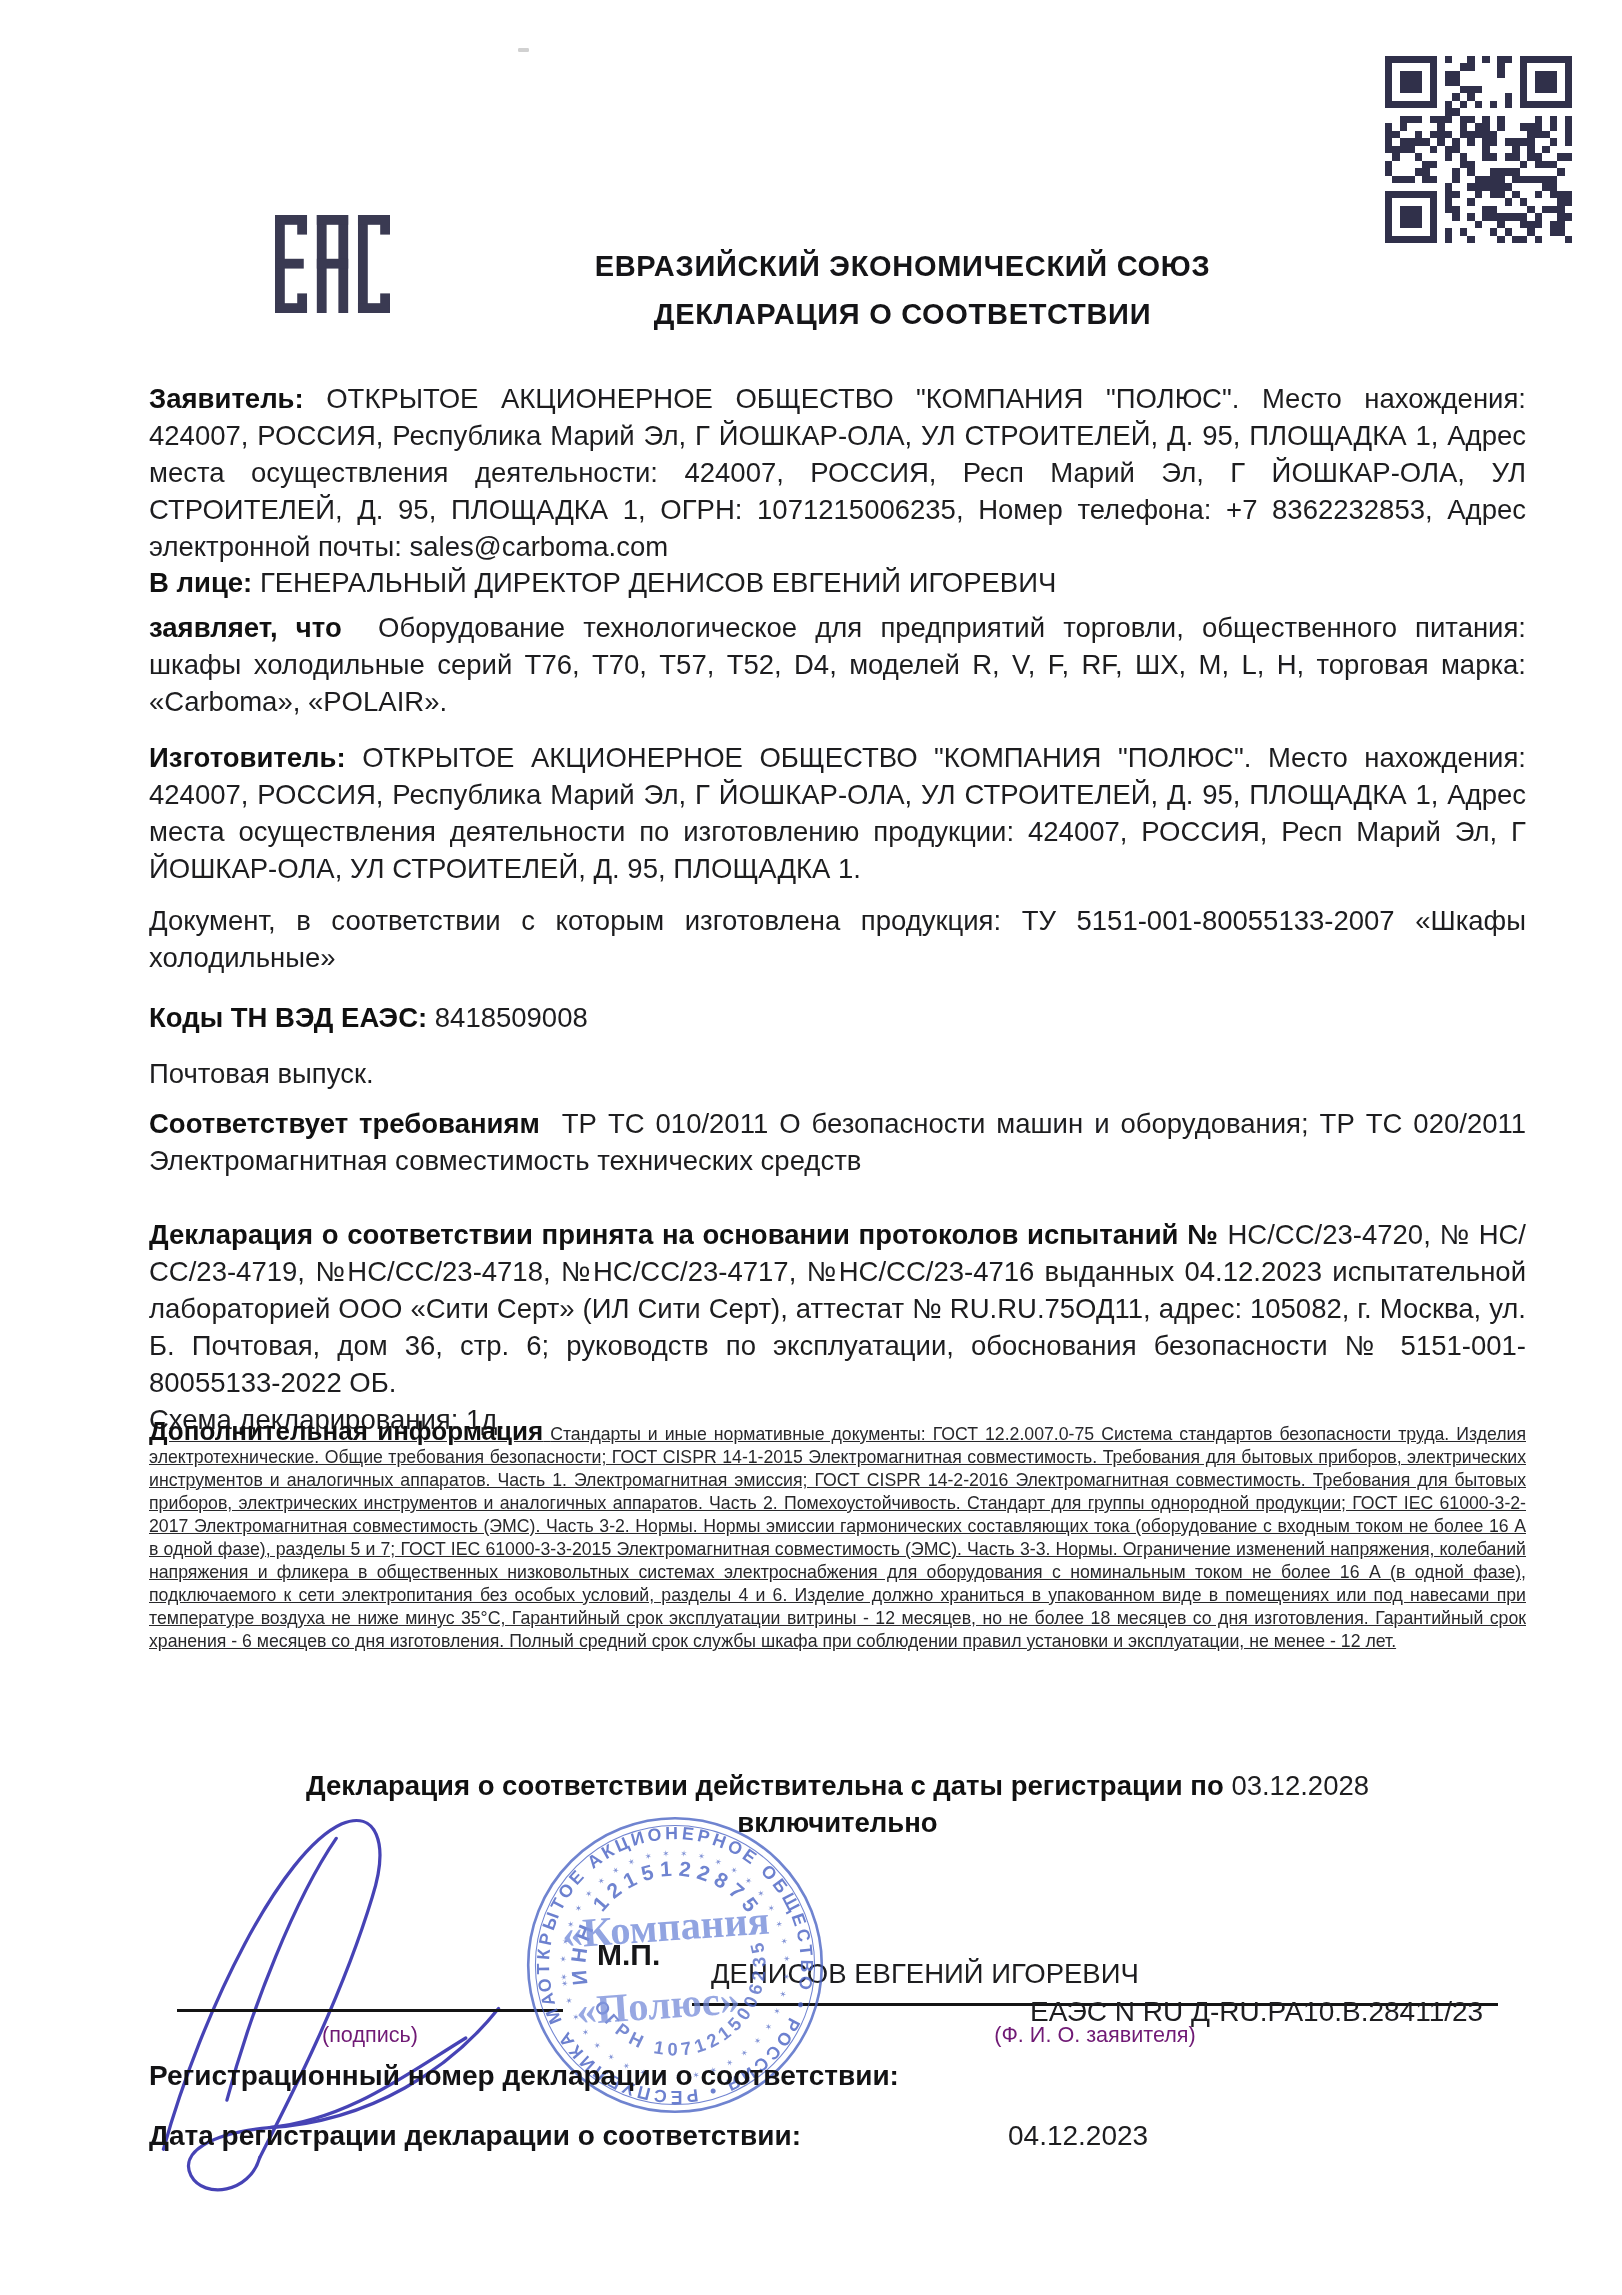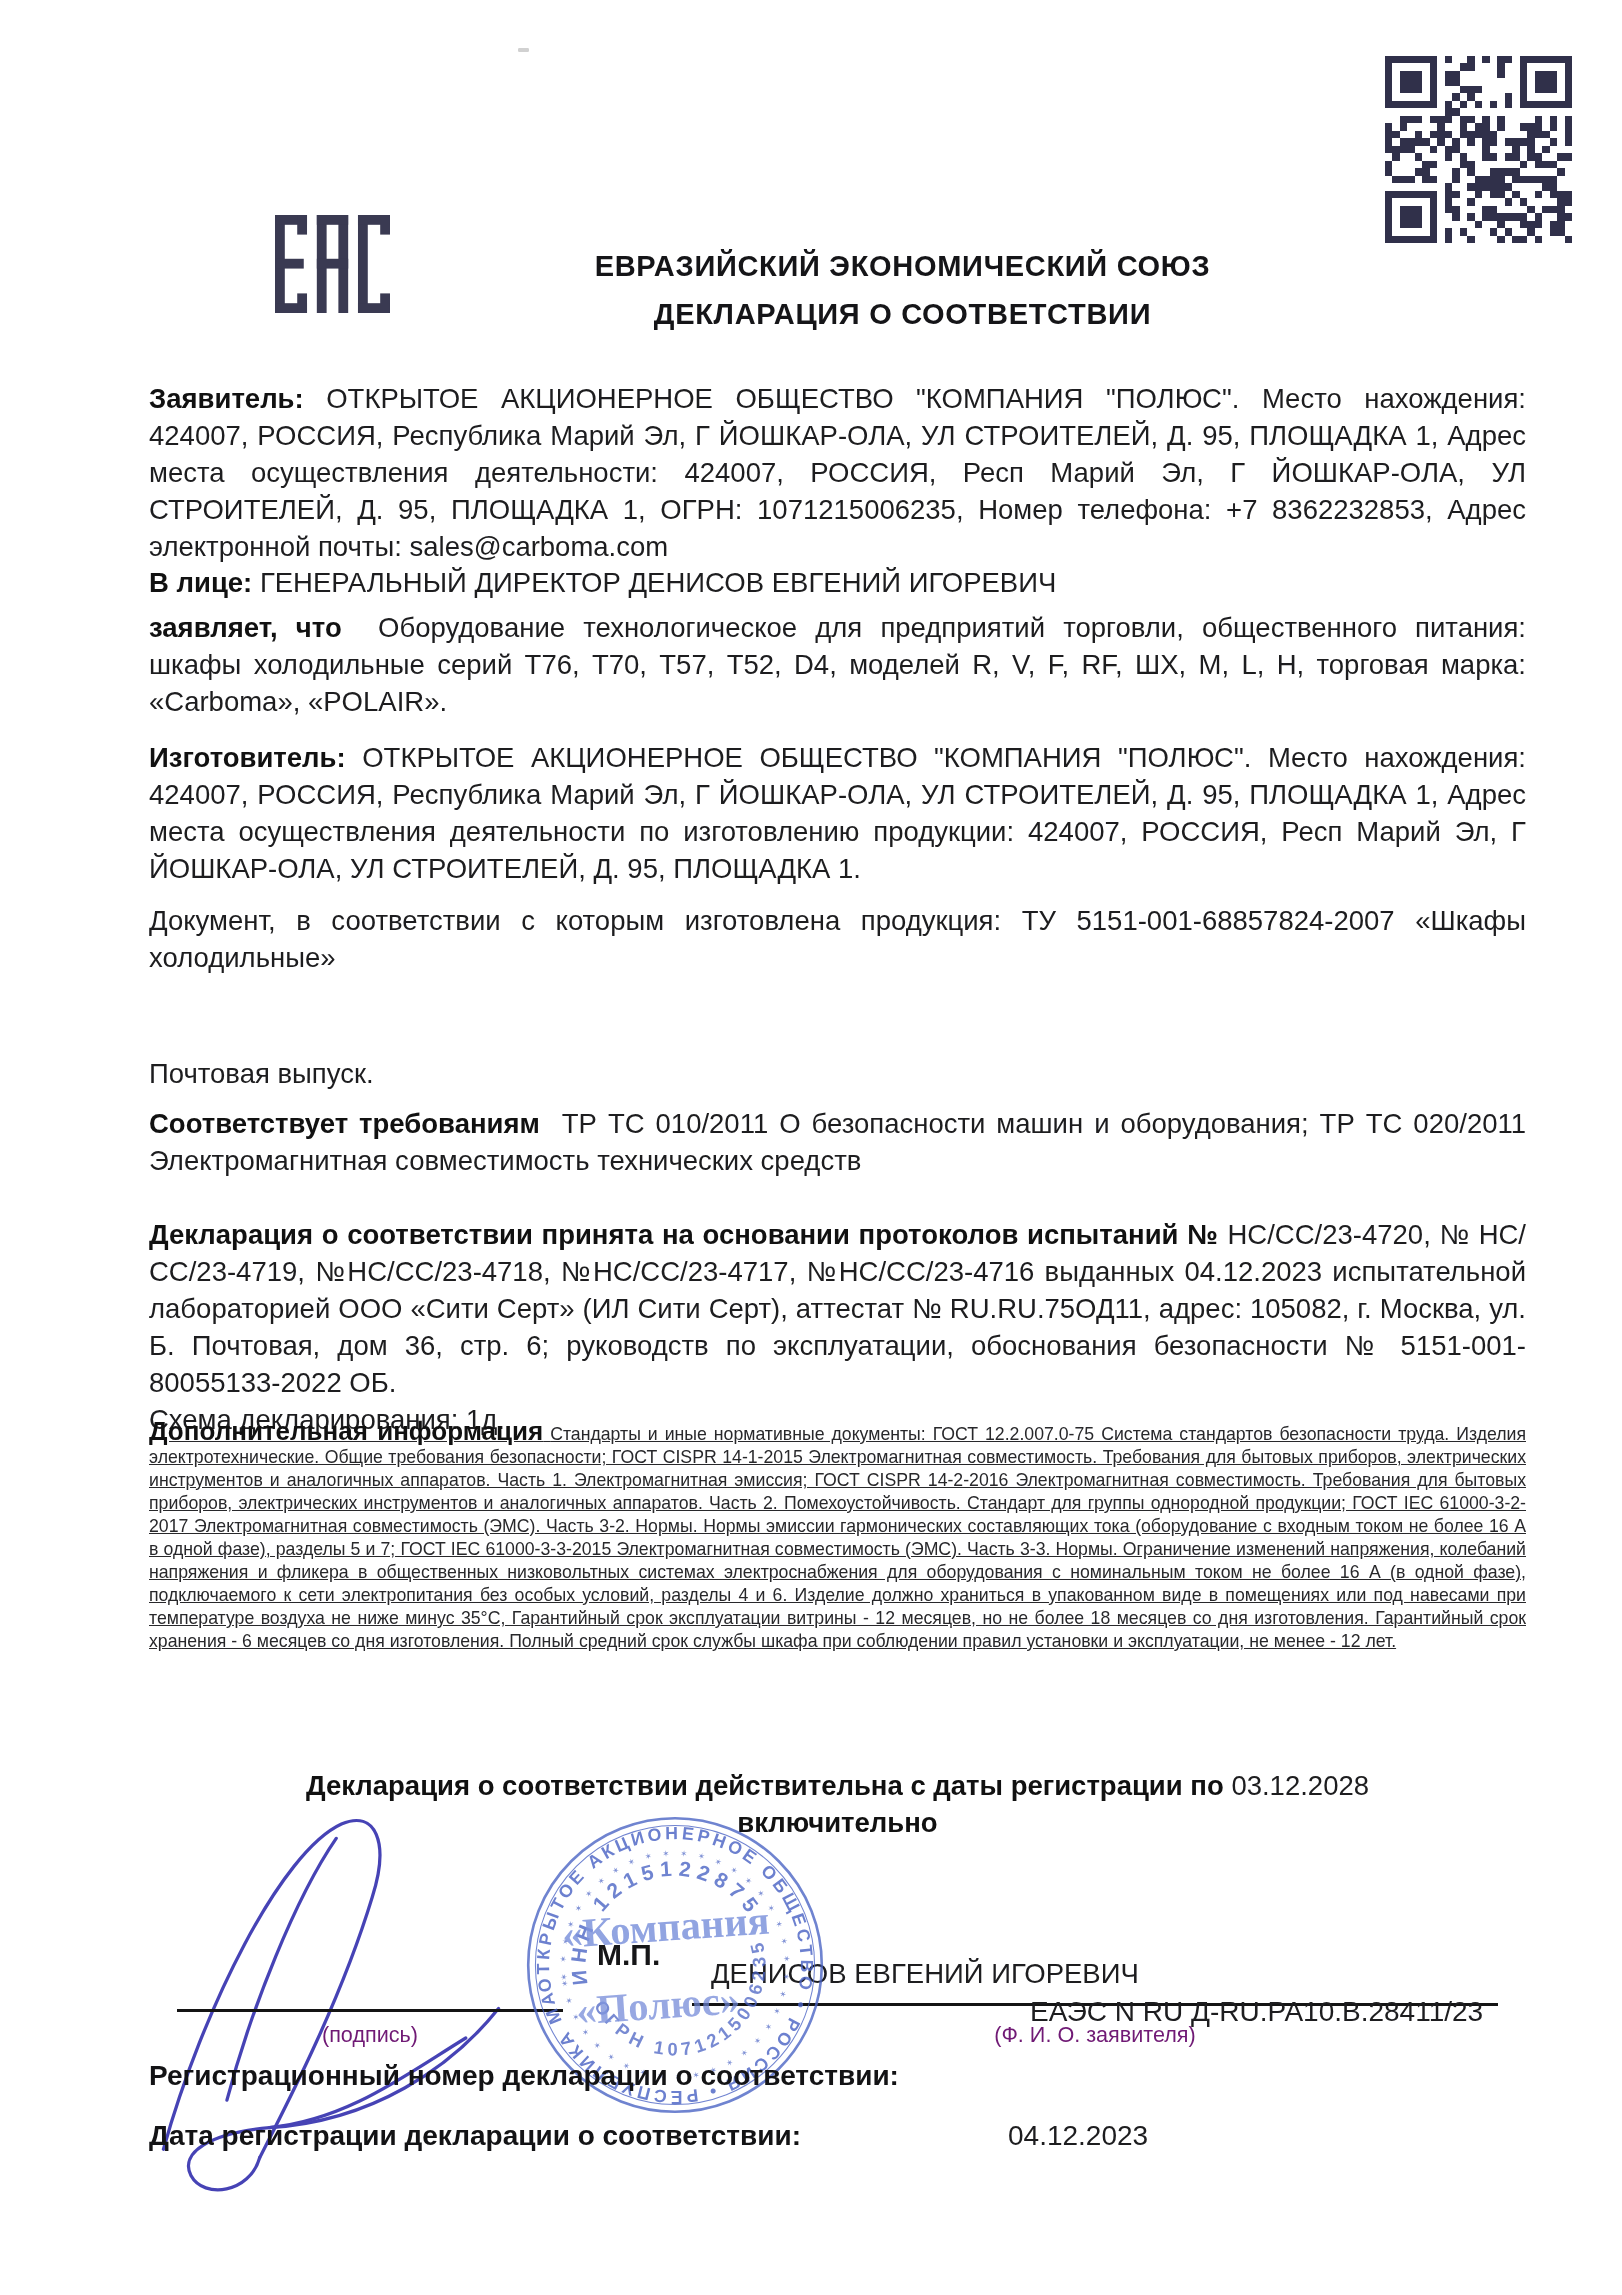--- a/index.html
+++ b/index.html
@@ -292,22 +292,26 @@
   <div class="para" style="top:609px;">
     <b>заявляет, что</b>&nbsp;
     <span>Оборудование технологическое для предприятий торговли, общественного питания: шкафы холодильные серий Т76, Т70, Т57, Т52, D4, моделей R, V, F, RF, ШХ, M, L, H, торговая марка: «Carboma», «POLAIR».</span>
   </div>
 
   <div class="para" style="top:739px;">
     <b>Изготовитель:</b>
     <span>ОТКРЫТОЕ АКЦИОНЕРНОЕ ОБЩЕСТВО "КОМПАНИЯ "ПОЛЮС". Место нахождения: 424007, РОССИЯ, Республика Марий Эл, Г ЙОШКАР-ОЛА, УЛ СТРОИТЕЛЕЙ, Д. 95, ПЛОЩАДКА 1, Адрес места осуществления деятельности по изготовлению продукции: 424007, РОССИЯ, Респ Марий Эл, Г ЙОШКАР-ОЛА, УЛ СТРОИТЕЛЕЙ, Д. 95, ПЛОЩАДКА 1.</span>
   </div>
 
-  <div class="para" style="top:902px;">Документ, в соответствии с которым изготовлена продукция: ТУ 5151-001-68857824-2007 «Шкафы холодильные»</div>
-
+  <div class="para" style="top:902px;">Документ, в соответствии с которым изготовлена продукция: ТУ 5151-001-80055133-2007 «Шкафы холодильные»</div>
+
+  <div class="para" style="top:999px;">
+    <b>Коды ТН ВЭД ЕАЭС:</b>
+    <span>8418509008</span>
+  </div>
 
   <div class="para" style="top:1055px;">Почтовая выпуск.</div>
 
   <div class="para" style="top:1105px;">
     <b>Соответствует требованиям</b>&nbsp;
     <span>ТР ТС 010/2011 О безопасности машин и оборудования; ТР ТС 020/2011 Электромагнитная совместимость технических средств</span>
   </div>
 
   <div class="para" style="top:1216px;">
     <b>Декларация о соответствии принята на основании протоколов испытаний №</b>

